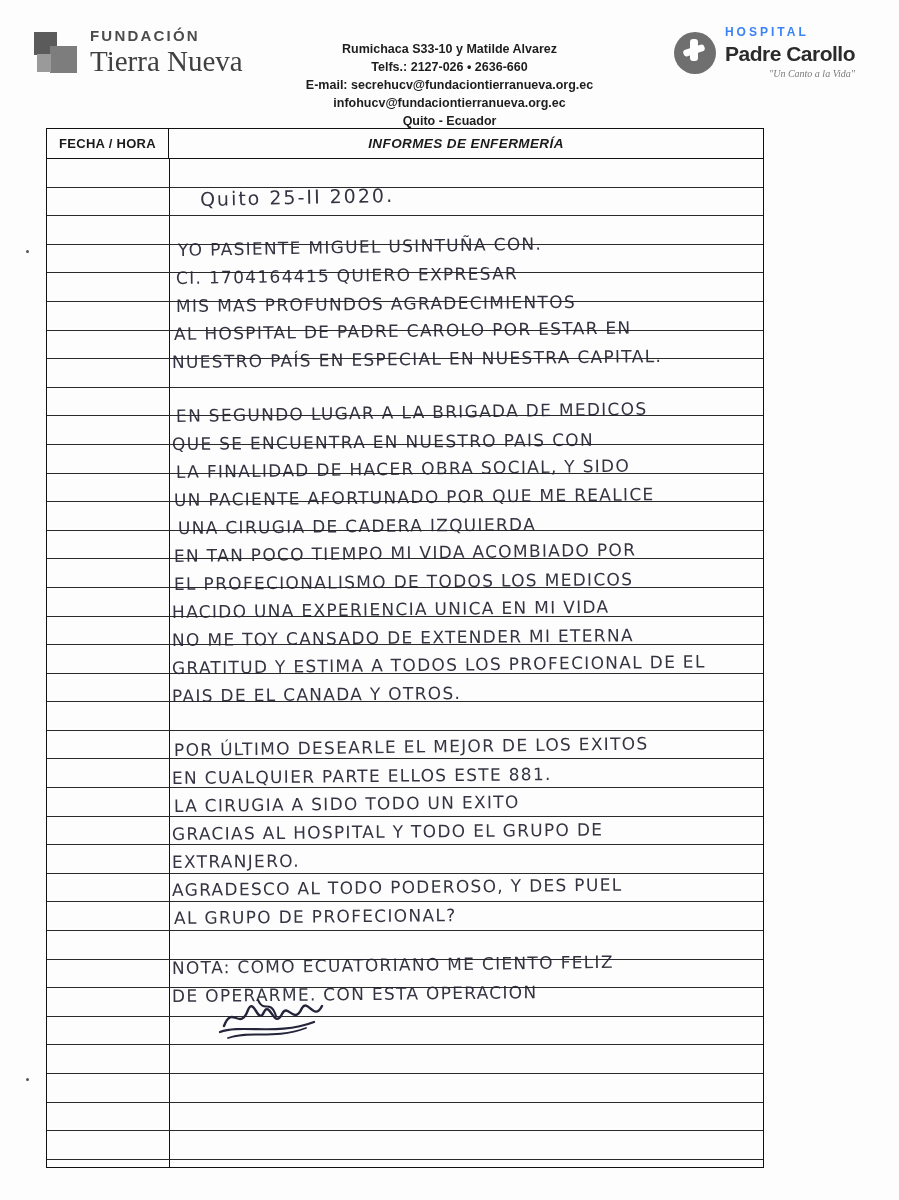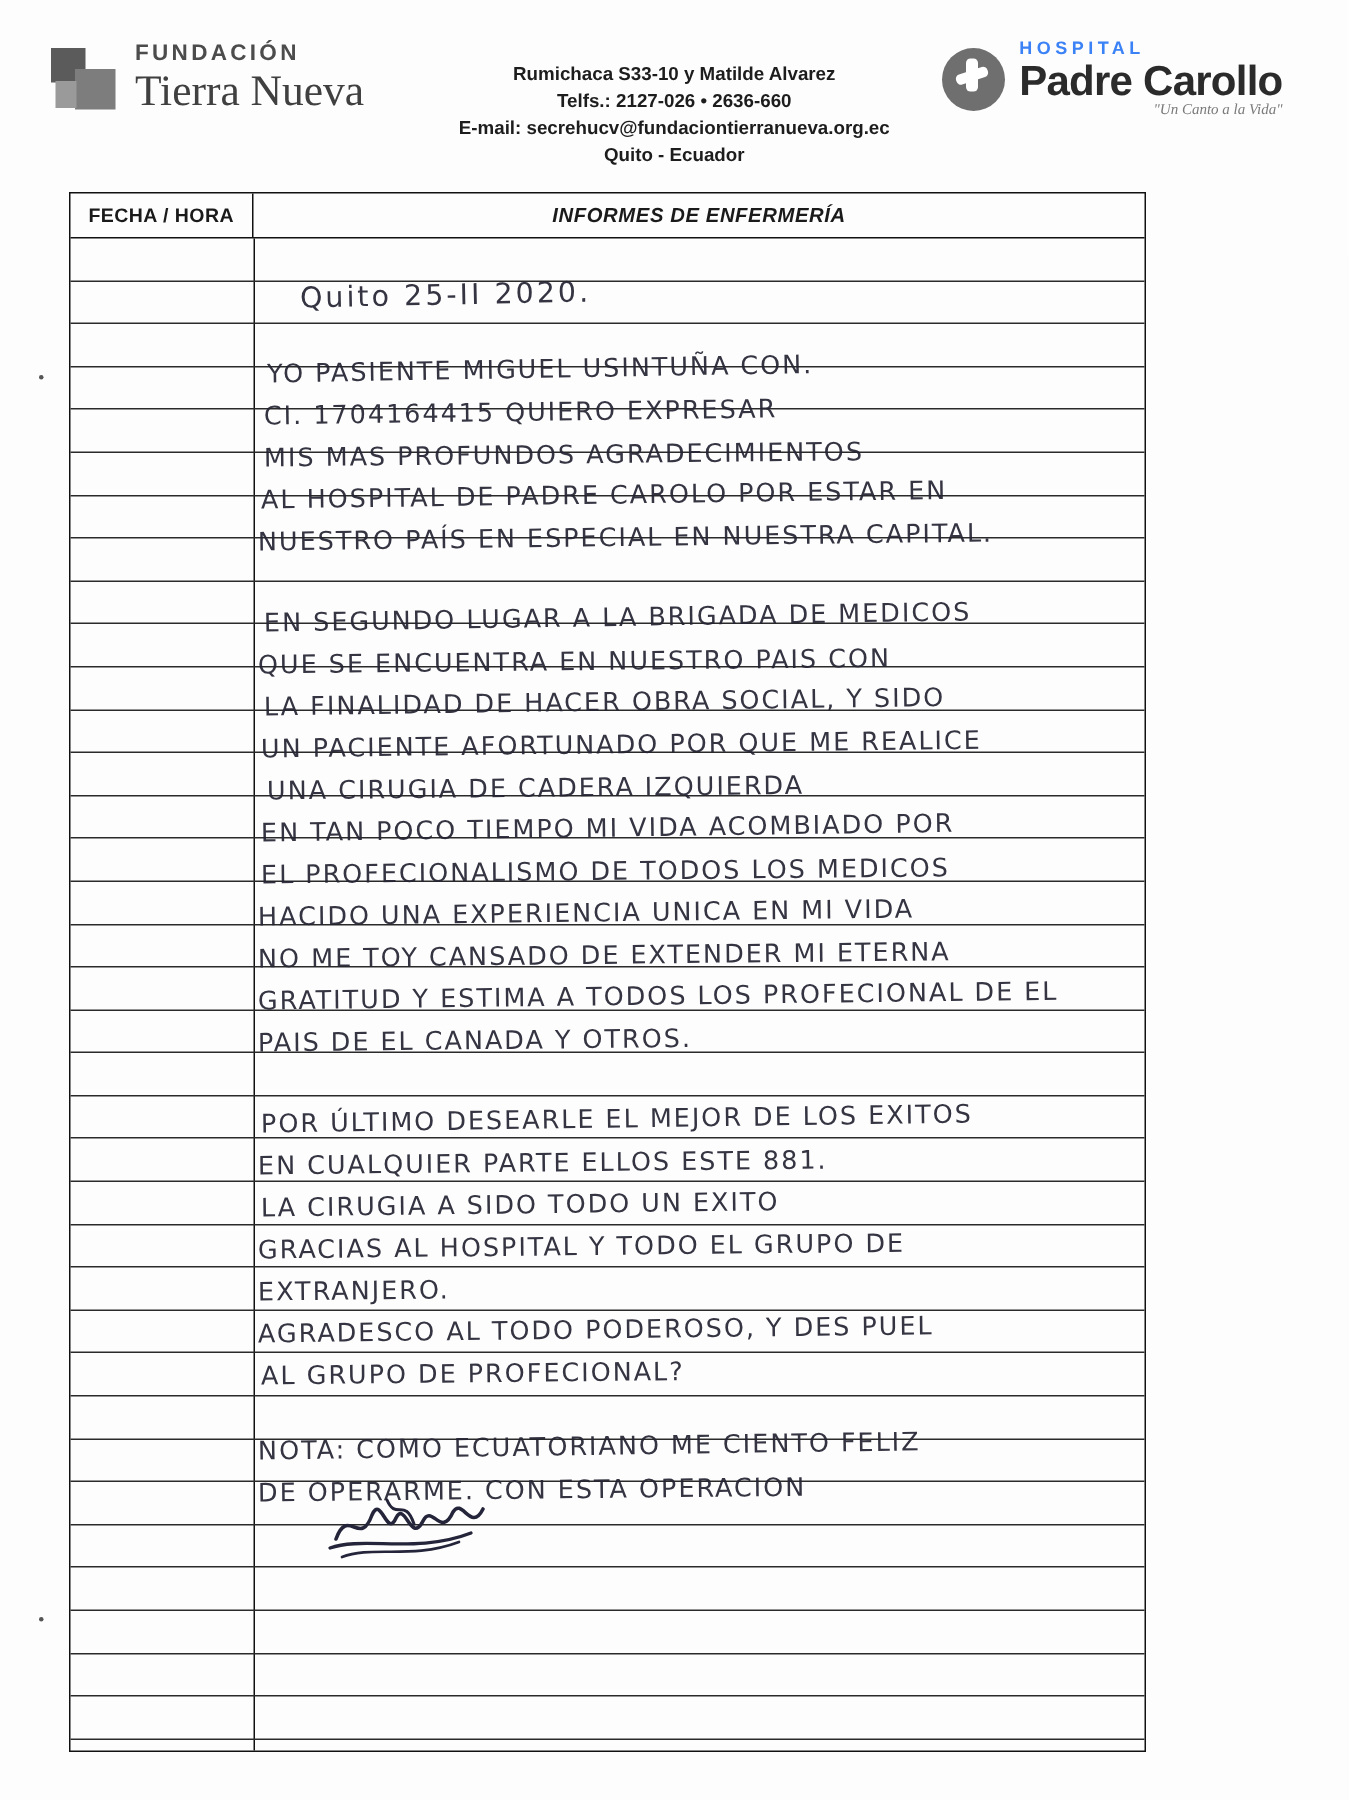--- a/index.html
+++ b/index.html
@@ -130,21 +130,21 @@
     transform: rotate(-18deg);
   }
   .logo-right .rtxt .r1 {
     font-size: 12px;
     letter-spacing: 3px;
     color: #3b82f6;
     line-height: 13px;
     font-weight: bold;
   }
   .logo-right .rtxt .r2 {
-    font-size: 28px;
+    font-size: 21px;
     color: #2b2b2b;
     line-height: 29px;
     font-weight: bold;
     letter-spacing: -0.5px;
   }
   .logo-right .rtxt .r3 {
     font-family: "Liberation Serif", serif;
     font-style: italic;
     font-size: 10px;
     color: #7a7a7a;
@@ -276,20 +276,21 @@
       <div class="txt">
         <div class="l1">FUNDACIÓN</div>
         <div class="l2">Tierra Nueva</div>
       </div>
     </div>
 
     <div class="contact">
       <div class="line">Rumichaca S33-10 y Matilde Alvarez</div>
       <div class="line">Telfs.: 2127-026 • 2636-660</div>
       <div class="line">E-mail: secrehucv@fundaciontierranueva.org.ec</div>
+      <div class="line">infohucv@fundaciontierranueva.org.ec</div>
       <div class="line">Quito - Ecuador</div>
     </div>
 
     <div class="logo-right">
       <div class="circle"></div>
       <div class="rtxt">
         <div class="r1">HOSPITAL</div>
         <div class="r2">Padre Carollo</div>
         <div class="r3">"Un Canto a la Vida"</div>
       </div>

